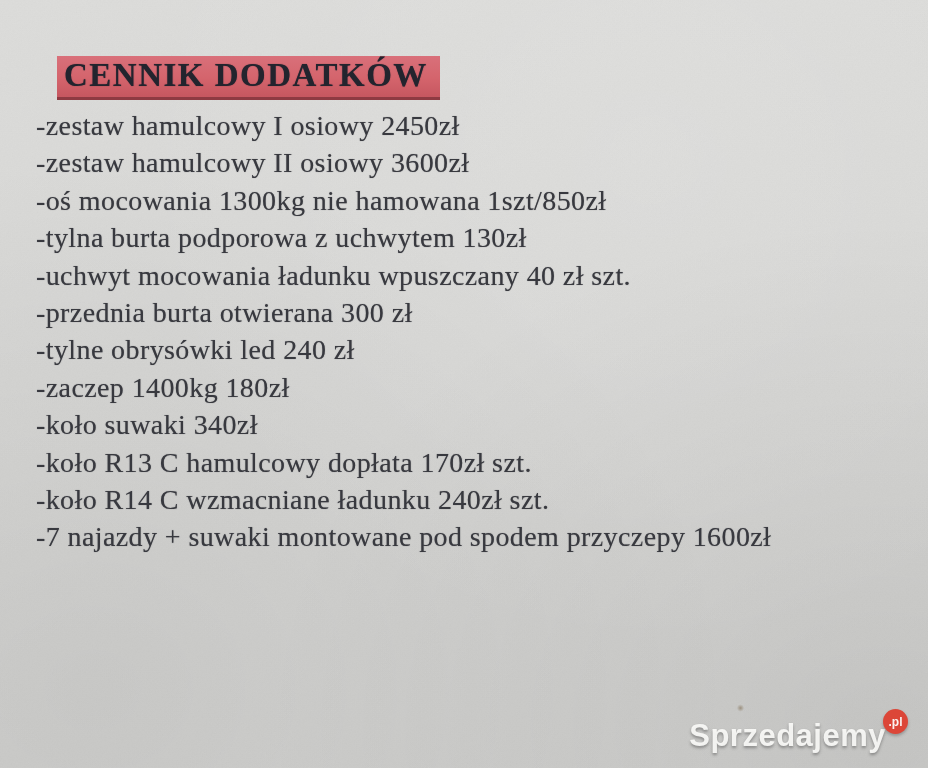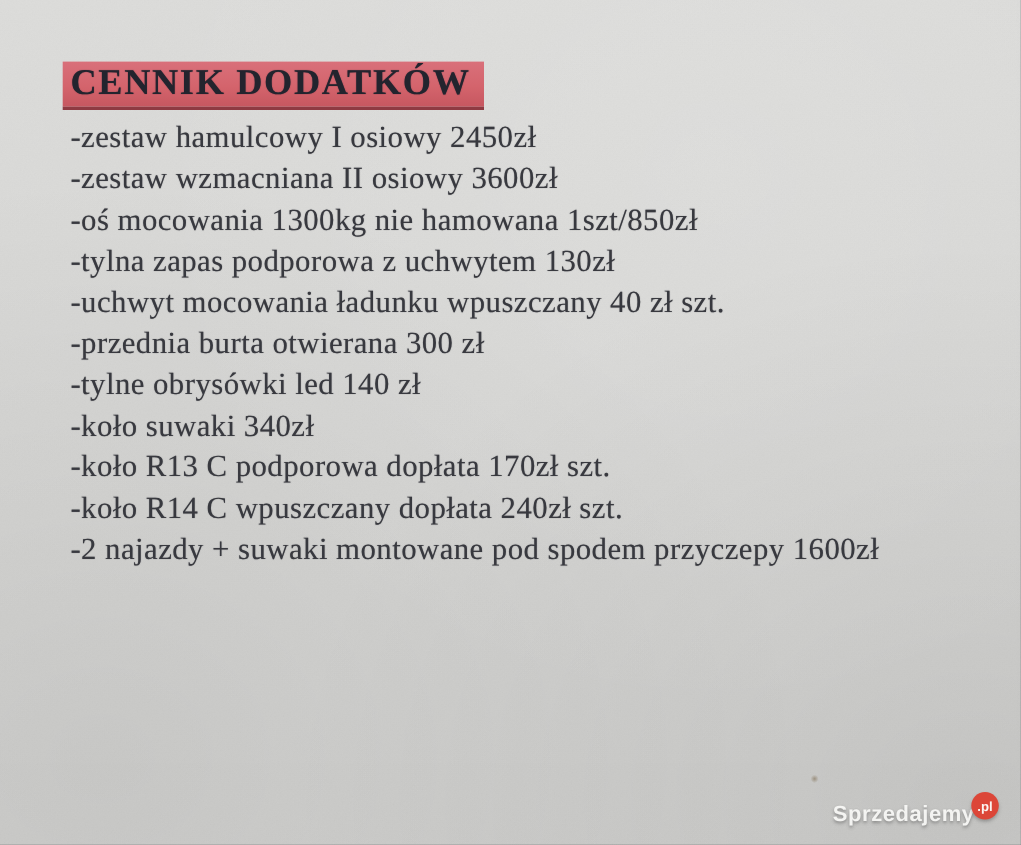--- a/index.html
+++ b/index.html
@@ -35,21 +35,21 @@
     border-bottom: 3px solid #8e3a42;
     color: #23242e;
     font-size: 33px;
     font-weight: 600;
     letter-spacing: 1.5px;
     text-shadow: 0 0 1px rgba(30,30,45,0.65);
     white-space: nowrap;
   }
   .list {
     position: absolute;
-    left: 64px;
+    left: 36px;
     top: 107px;
     right: 6px;
   }
   .line {
     height: 37.4px;
     line-height: 37.4px;
     font-size: 28px;
     color: #38393f;
     letter-spacing: 0.4px;
     white-space: nowrap;
@@ -65,21 +65,21 @@
     background: radial-gradient(circle, rgba(120,100,70,0.55), rgba(120,100,70,0) 70%);
   }
   .watermark {
     position: absolute;
     right: 20px;
     bottom: 14px;
     font-family: "Liberation Sans", sans-serif;
     white-space: nowrap;
   }
   .wm-text {
-    font-size: 20px;
+    font-size: 31px;
     font-weight: bold;
     color: rgba(250,250,248,0.93);
     letter-spacing: 0.5px;
     text-shadow: 0 2px 3px rgba(60,60,60,0.45);
   }
   .wm-badge {
     display: inline-flex;
     align-items: center;
     justify-content: center;
     width: 25px;
@@ -110,30 +110,31 @@
     </filter>
     <rect width="100%" height="100%" filter="url(#paperNoise)"></rect>
   </svg>
 
   <div class="title-wrap">
     <span class="title-highlight">CENNIK DODATKÓW</span>
   </div>
 
   <div class="list">
     <div class="line">-zestaw hamulcowy I osiowy 2450zł</div>
-    <div class="line">-zestaw wzmacniana II osiowy 3600zł</div>
+    <div class="line">-zestaw hamulcowy II osiowy 3600zł</div>
     <div class="line">-oś mocowania 1300kg nie hamowana 1szt/850zł</div>
-    <div class="line">-tylna zapas podporowa z uchwytem 130zł</div>
+    <div class="line">-tylna burta podporowa z uchwytem 130zł</div>
     <div class="line">-uchwyt mocowania ładunku wpuszczany 40 zł szt.</div>
     <div class="line">-przednia burta otwierana 300 zł</div>
-    <div class="line">-tylne obrysówki led 140 zł</div>
+    <div class="line">-tylne obrysówki led 240 zł</div>
+    <div class="line">-zaczep 1400kg 180zł</div>
     <div class="line">-koło suwaki 340zł</div>
-    <div class="line">-koło R13 C podporowa dopłata 170zł szt.</div>
-    <div class="line">-koło R14 C wpuszczany dopłata 240zł szt.</div>
-    <div class="line">-2 najazdy + suwaki montowane pod spodem przyczepy 1600zł</div>
+    <div class="line">-koło R13 C hamulcowy dopłata 170zł szt.</div>
+    <div class="line">-koło R14 C wzmacniane ładunku 240zł szt.</div>
+    <div class="line">-7 najazdy + suwaki montowane pod spodem przyczepy 1600zł</div>
   </div>
 
   <div class="smudge"></div>
 
   <div class="watermark">
     <span class="wm-text">Sprzedajemy</span><span class="wm-badge">.pl</span>
   </div>
 
 </div>
 

